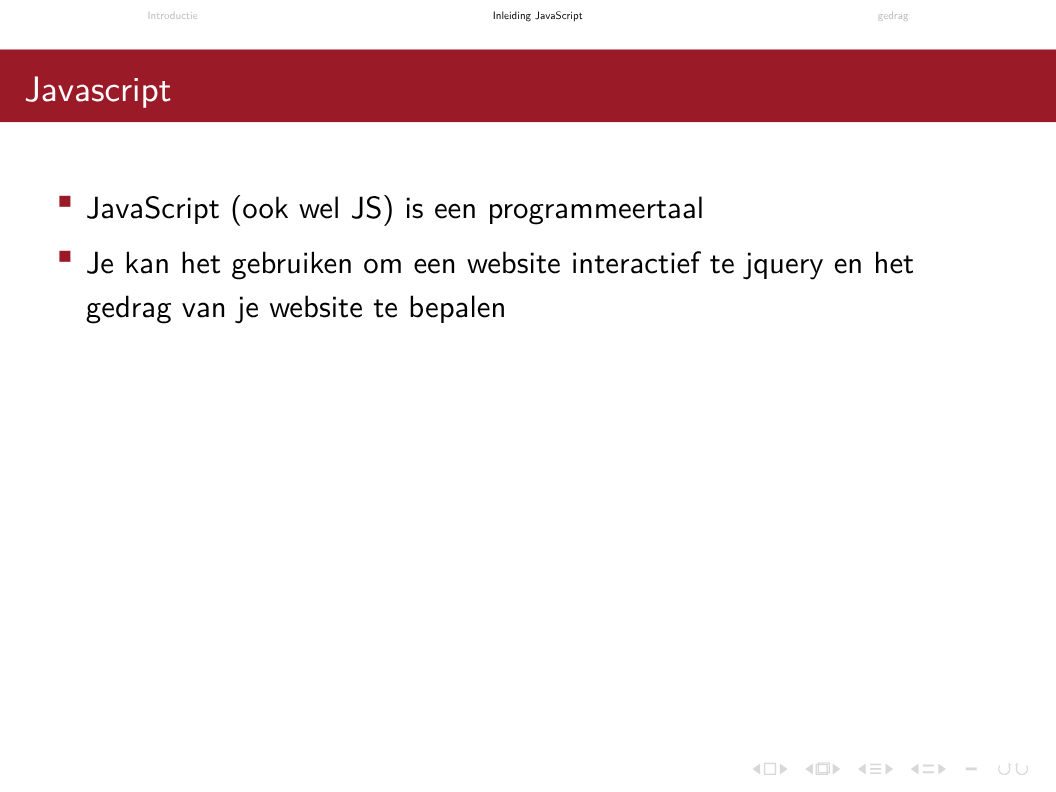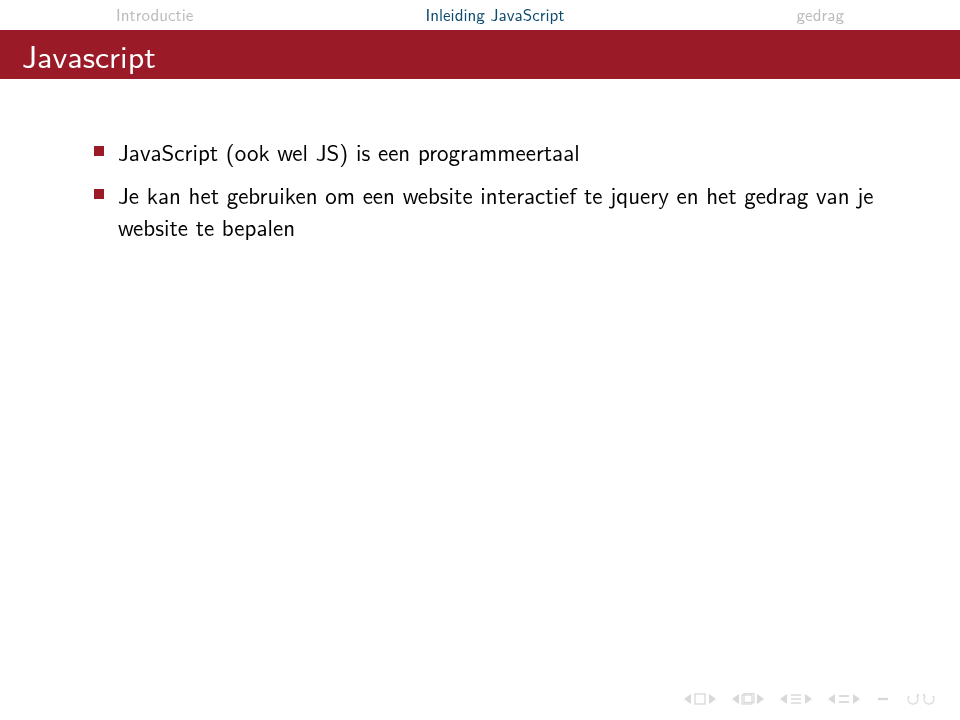--- a/index.html
+++ b/index.html
@@ -17,45 +17,45 @@
     width: 960px;
     height: 720px;
     box-sizing: border-box;
   }
   .nav {
     display: flex;
     justify-content: space-around;
     align-items: center;
     height: 22px;
     padding-top: 2px;
-    font-size: 17px;
+    font-size: 10px;
   }
   .nav-item {
     color: #bbb;
     white-space: nowrap;
   }
   .nav-item.active {
-    color: #0c4a6e;
+    color: #000000;
   }
   .title-band {
     background: #9b1a27;
-    height: 49px;
-    margin-top: 6px;
+    height: 66px;
+    margin-top: 21px;
     padding: 0 22px;
     display: flex;
     align-items: center;
   }
   .title-band .title {
     color: #ffffff;
     font-size: 32px;
     font-weight: 400;
   }
   .content {
-    padding: 56px 56px 0 88px;
-    font-size: 23px;
+    padding: 56px 56px 0 48px;
+    font-size: 28px;
     line-height: 1.42;
     color: #000;
   }
   ul.bullets {
     list-style: none;
     padding: 0;
     margin: 0;
   }
   ul.bullets > li {
     position: relative;

